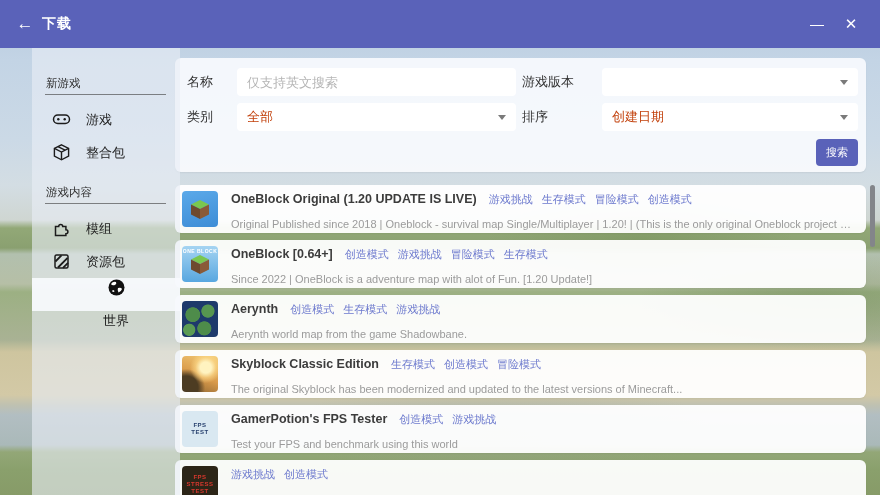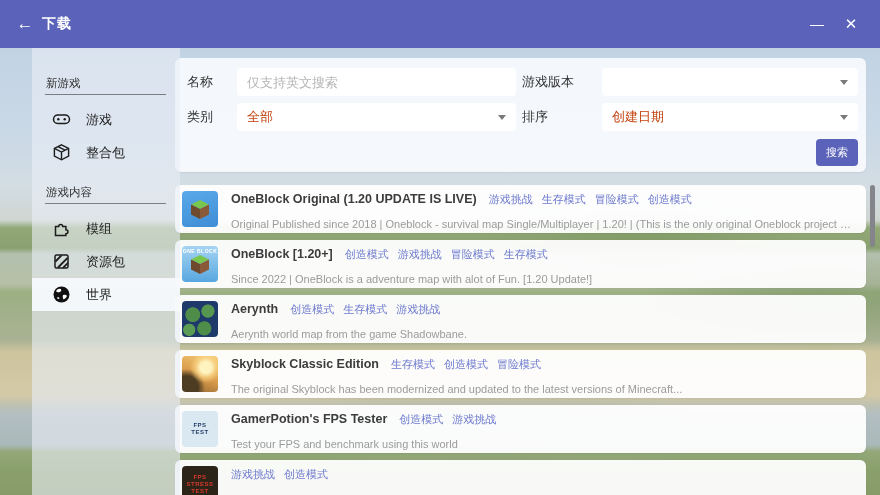--- a/index.html
+++ b/index.html
@@ -31,21 +31,21 @@
       font-size:14px; cursor:pointer; }
   .tb-close { margin-right:12px; font-size:15px; }
 
   
   .sidebar { position:absolute; left:0; top:48px; width:148px; height:447px;
       background:rgba(232,238,246,0.62); z-index:20; padding-top:28px;margin-left:32px; }
   .sec-label { font-size:11.5px; color:#2e2e2e; padding:0 14px 3px 14px; }
   .sec-rule { border-bottom:1px solid rgba(70,70,70,.65); margin:0 14px 8px 13px; }
   .side-item { height:33px; display:flex; align-items:center; gap:15px;
       padding-left:20px; cursor:pointer; }
-  .side-item.active { background:rgba(247,250,253,0.92); }
+  .side-item.active { background:rgba(247,250,253,0.92);flex-direction:column; }
   .side-item .lbl { font-size:13px; color:#1d1d1d; }
   .side-item svg { width:19px; height:19px; flex:none; }
   .side-gap { height:16px; }
 
   
   .main { position:absolute; left:175px; top:48px; width:691px; height:447px; z-index:10; }
 
   
   .form-card { position:relative; margin-top:10px; width:691px; height:114px;
       background:rgba(252,253,255,0.86); border-radius:6px; padding:10px 8px 0 10px;
@@ -226,21 +226,21 @@
     <div class="ri icon-oneblock">
       <svg class="cube" viewBox="0 0 36 36">
         <polygon points="18,9 27,13.5 18,18 9,13.5" fill="#7ac74f"></polygon>
         <polygon points="9,13.5 18,18 18,28 9,23.5" fill="#6e4a2f"></polygon>
         <polygon points="27,13.5 18,18 18,28 27,23.5" fill="#8a5a38"></polygon>
       </svg>
       <span class="icon-text">ONE BLOCK</span>
     </div>
     <div class="rbody">
       <div class="rline1">
-        <span class="rtitle">OneBlock [1.20+]</span>
+        <span class="rtitle">OneBlock [0.64+]</span>
         <span><span class="tag">创造模式</span><span class="tag">游戏挑战</span><span class="tag">冒险模式</span><span class="tag">生存模式</span></span>
       </div>
       <div class="rdesc">Since 2022 | OneBlock is a adventure map with alot of Fun. [1.20 Update!]</div>
     </div>
   </div>
 
   <div class="card">
     <div class="ri icon-map-dark">
 
       <span class="icon-text"></span>

